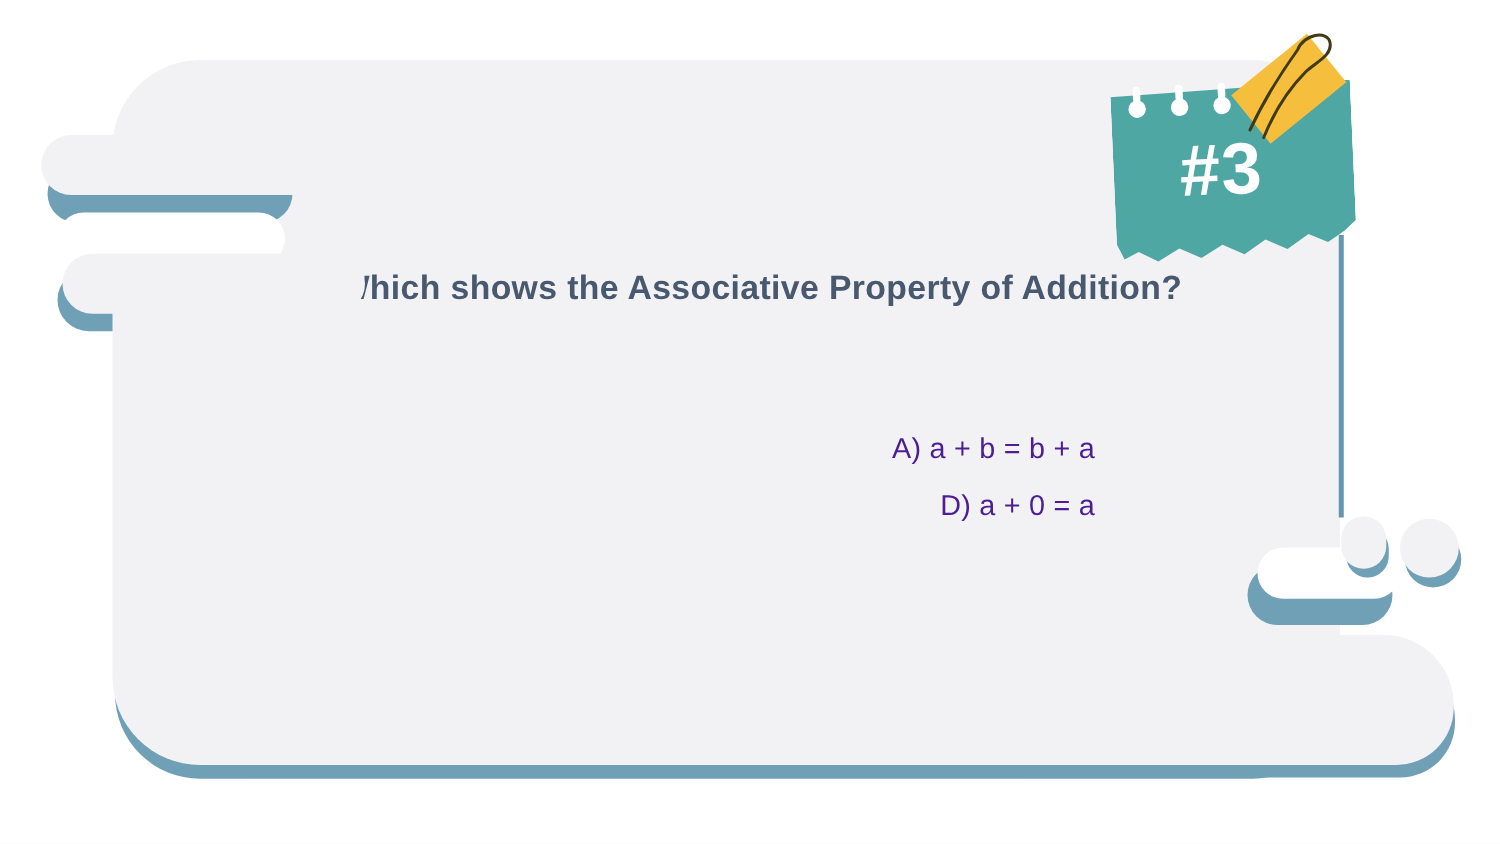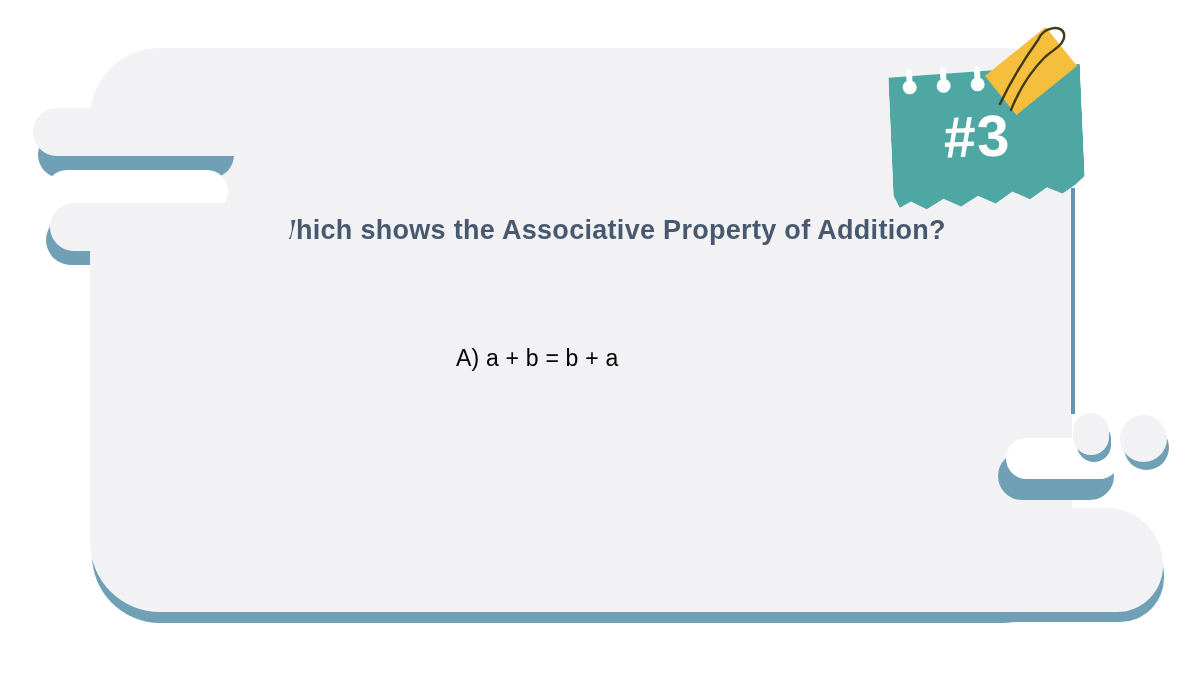--- a/index.html
+++ b/index.html
@@ -102,23 +102,24 @@
     font-size: 27px; line-height: 40px; font-weight: 700;
     color: #48596F; letter-spacing: 0.3px;
     z-index: 3;
   }
   .options {
     position: absolute; left: 456px; top: 344px; width: 420px;
     z-index: 3;
   }
   .option {
     font-size: 23px; line-height: 28px;
-    color: #000000;
+    color: #4c1d95;
     margin-bottom: 18px;
     letter-spacing: 0.2px;
+    text-align: right;
   }
 </style>
 </head>
 <body>
 
 <div class="pill blue l-blue-under"></div>
 
 <div class="card"></div>
 
 <div class="pill blue l-blue-1"></div>
@@ -148,13 +149,14 @@
   <div class="clip-body"></div>
   <svg class="clip-wire" width="112" height="112" viewBox="0 0 112 112">
     <path d="M22,88 C34,62 50,38 60,24 C65,11 84,8 86,18 C88,28 76,33 67,41 C53,55 41,74 33,94" fill="none" stroke="#403A16" stroke-width="2.4" stroke-linecap="round" stroke-linejoin="round"></path>
   </svg>
 </div>
 
 <div class="title">Which shows the Associative Property of Addition?</div>
 
 <div class="options">
   <div class="option">A) a + b = b + a</div>
+  <div class="option">D) a + 0 = a</div>
 </div>
 
 </body></html>

